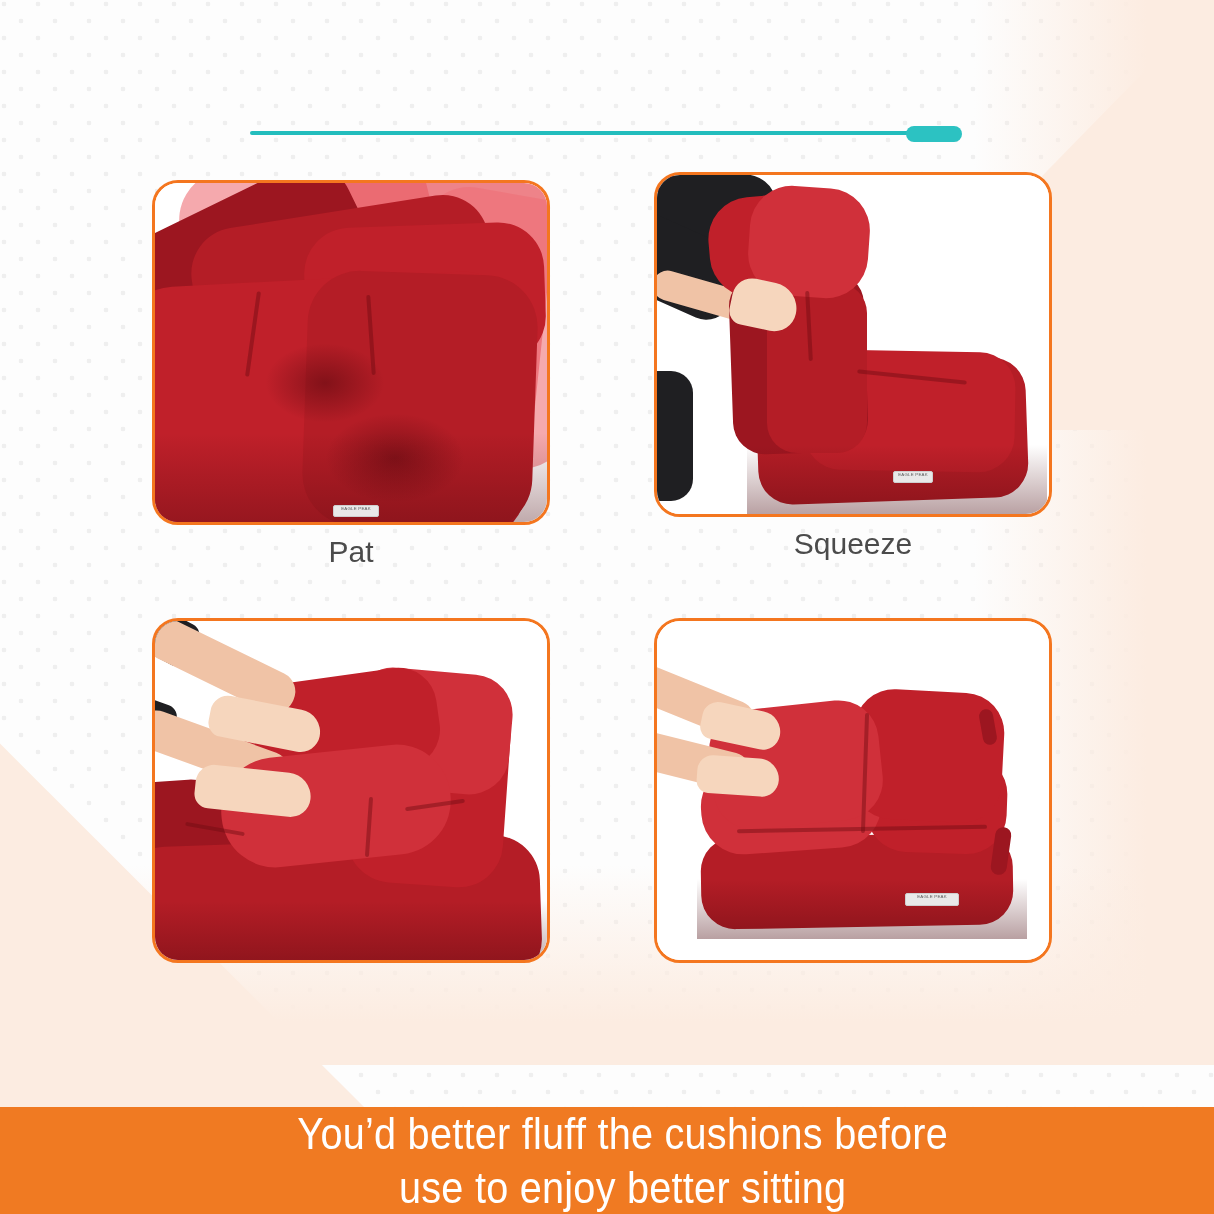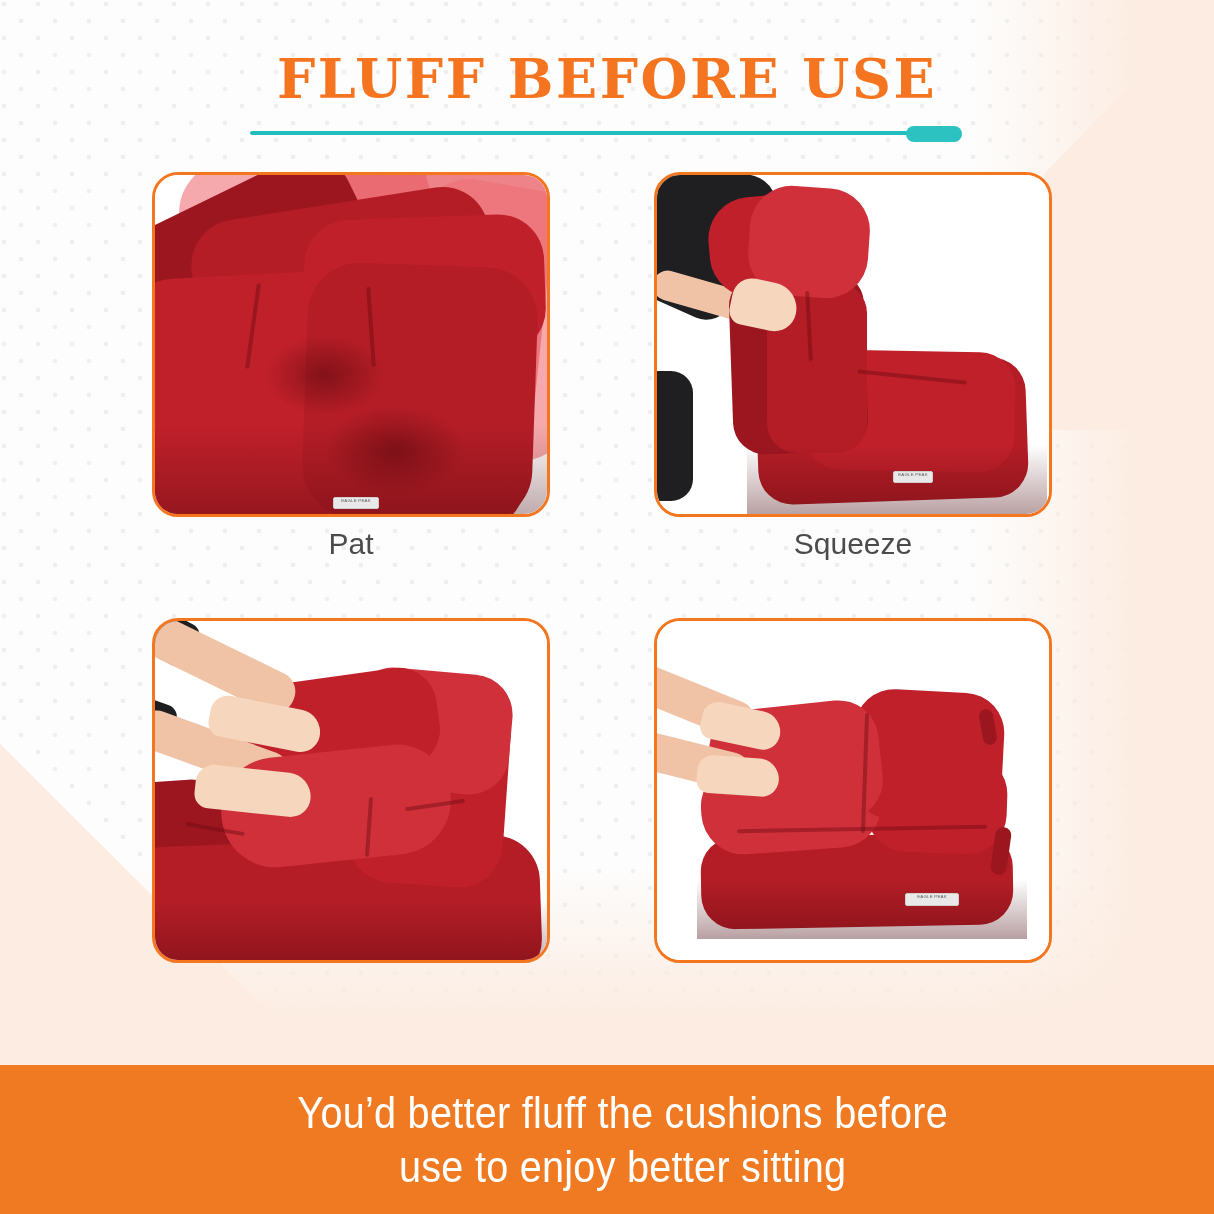--- a/index.html
+++ b/index.html
@@ -86,21 +86,21 @@
   .grid {
     position:absolute;
     left:152px; top:172px;
     width:900px; height:803px;
   }
   .cell {
     position:absolute;
     width:398px;
     height:345px;
   }
-  .cell.c0 { left:0;   top:0;   }
+  .cell.c0 { left:0;   top:8px;   }
   .cell.c1 { left:502px; top:0;  }
   .cell.c2 { left:0;   top:446px; }
   .cell.c3 { left:502px; top:446px; }
 
   .frame {
     position:absolute; inset:0;
     border:3.5px solid #f4761f;
     border-radius:26px;
     background:#ffffff;
     overflow:hidden;
@@ -119,21 +119,21 @@
     font-size:30px;
     color:#4b4b4b;
     font-family:"Liberation Sans", sans-serif;
     line-height:1.3;
     white-space:nowrap;
   }
   .cell.c3 .caption { left:-110px; width:618px; }
 
   
   .banner {
-    position:absolute; left:0; right:0; bottom:0; height:149px;
+    position:absolute; left:0; right:0; bottom:0; height:107px;
     background:#f07a22;
     display:flex; align-items:center; justify-content:center;padding-left:32px;
   }
   .banner-text {
     color:#ffffff;
     text-align:center;
     font-size:45px;
     line-height:1.18;
     font-weight:400;
     font-family:"Liberation Sans", sans-serif;
@@ -231,21 +231,20 @@
 <body>
 
 <div id="page">
 
   <div class="dots"></div>
   <div class="wedge-tr"></div>
   <div class="wash-right"></div>
   <div class="wedge-bl"></div>
   <div class="wash-bottom"></div>
 
-  <div class="title">FLUFF BEFORE USE</div>
   <div class="rule-wrap">
     <div class="rule-line"></div>
     <div class="rule-cap"></div>
   </div>
 
   <div class="grid">
 
     <div class="cell c0">
       <div class="frame">
         <div class="photo">

